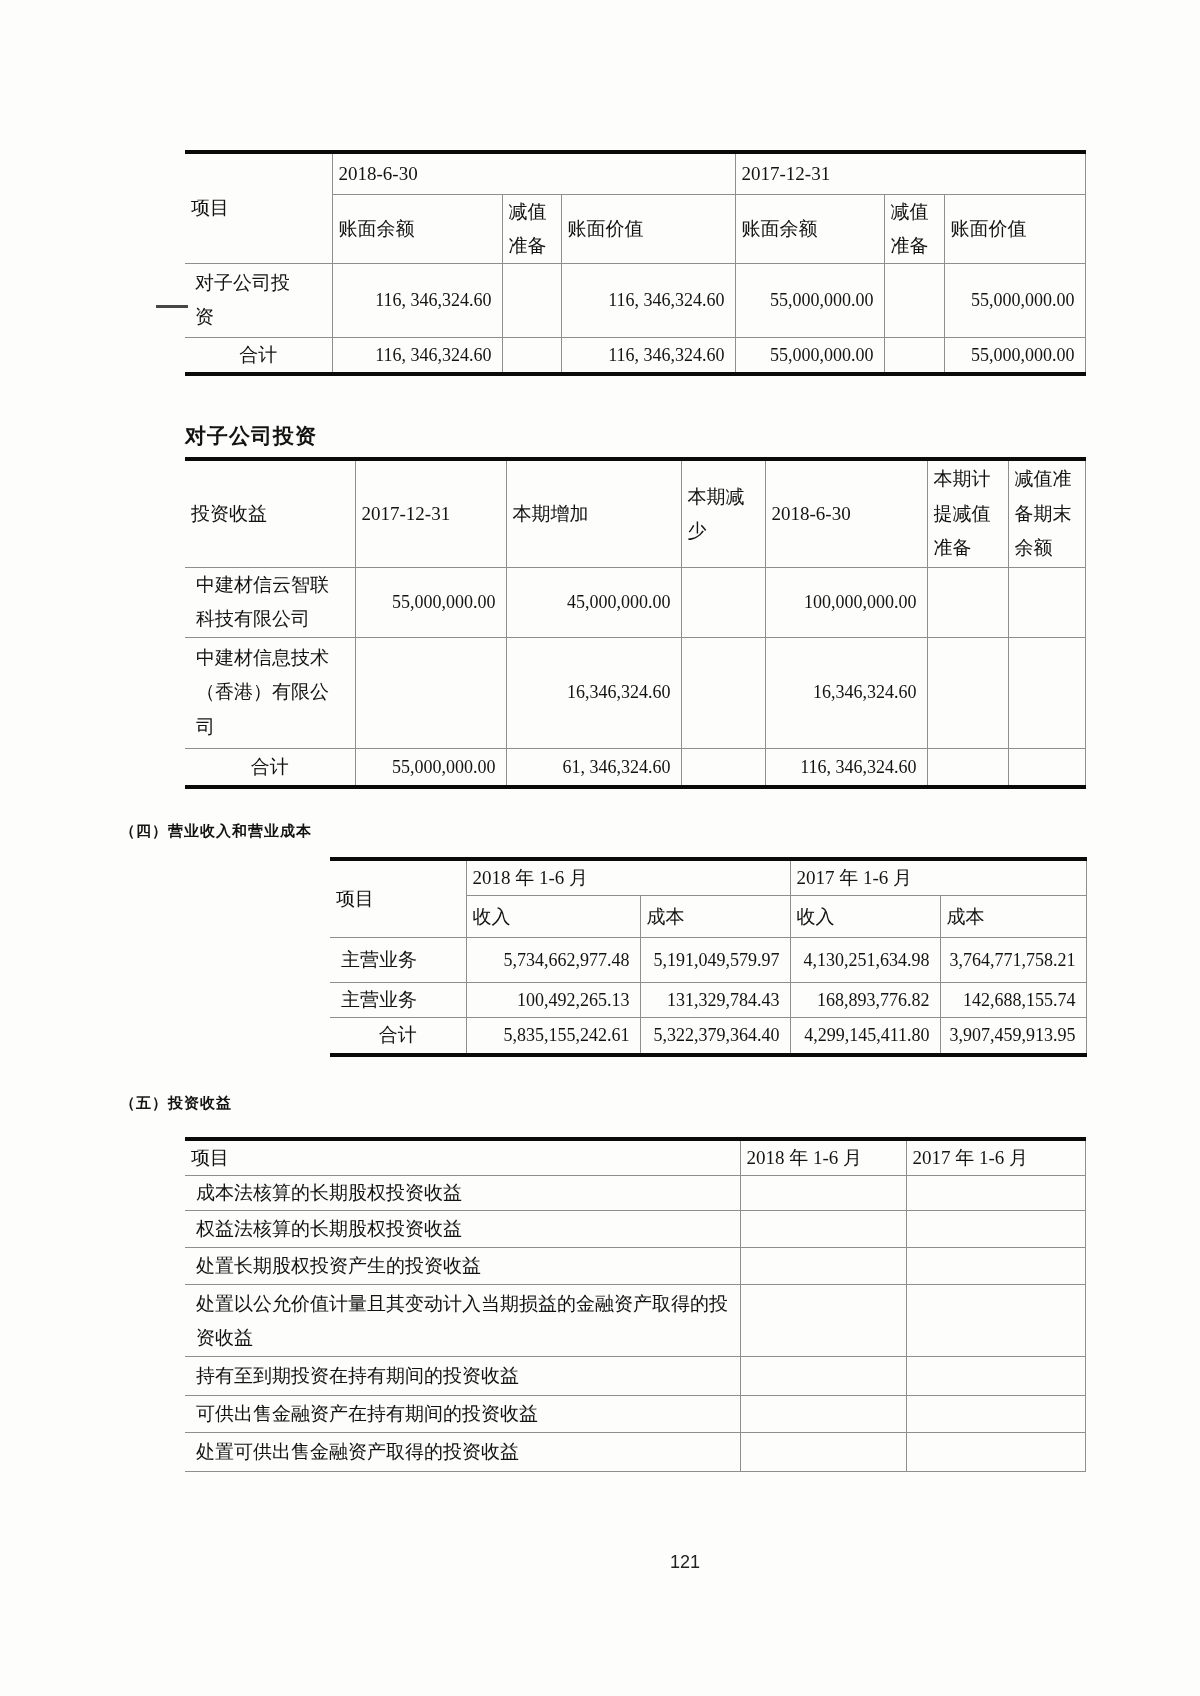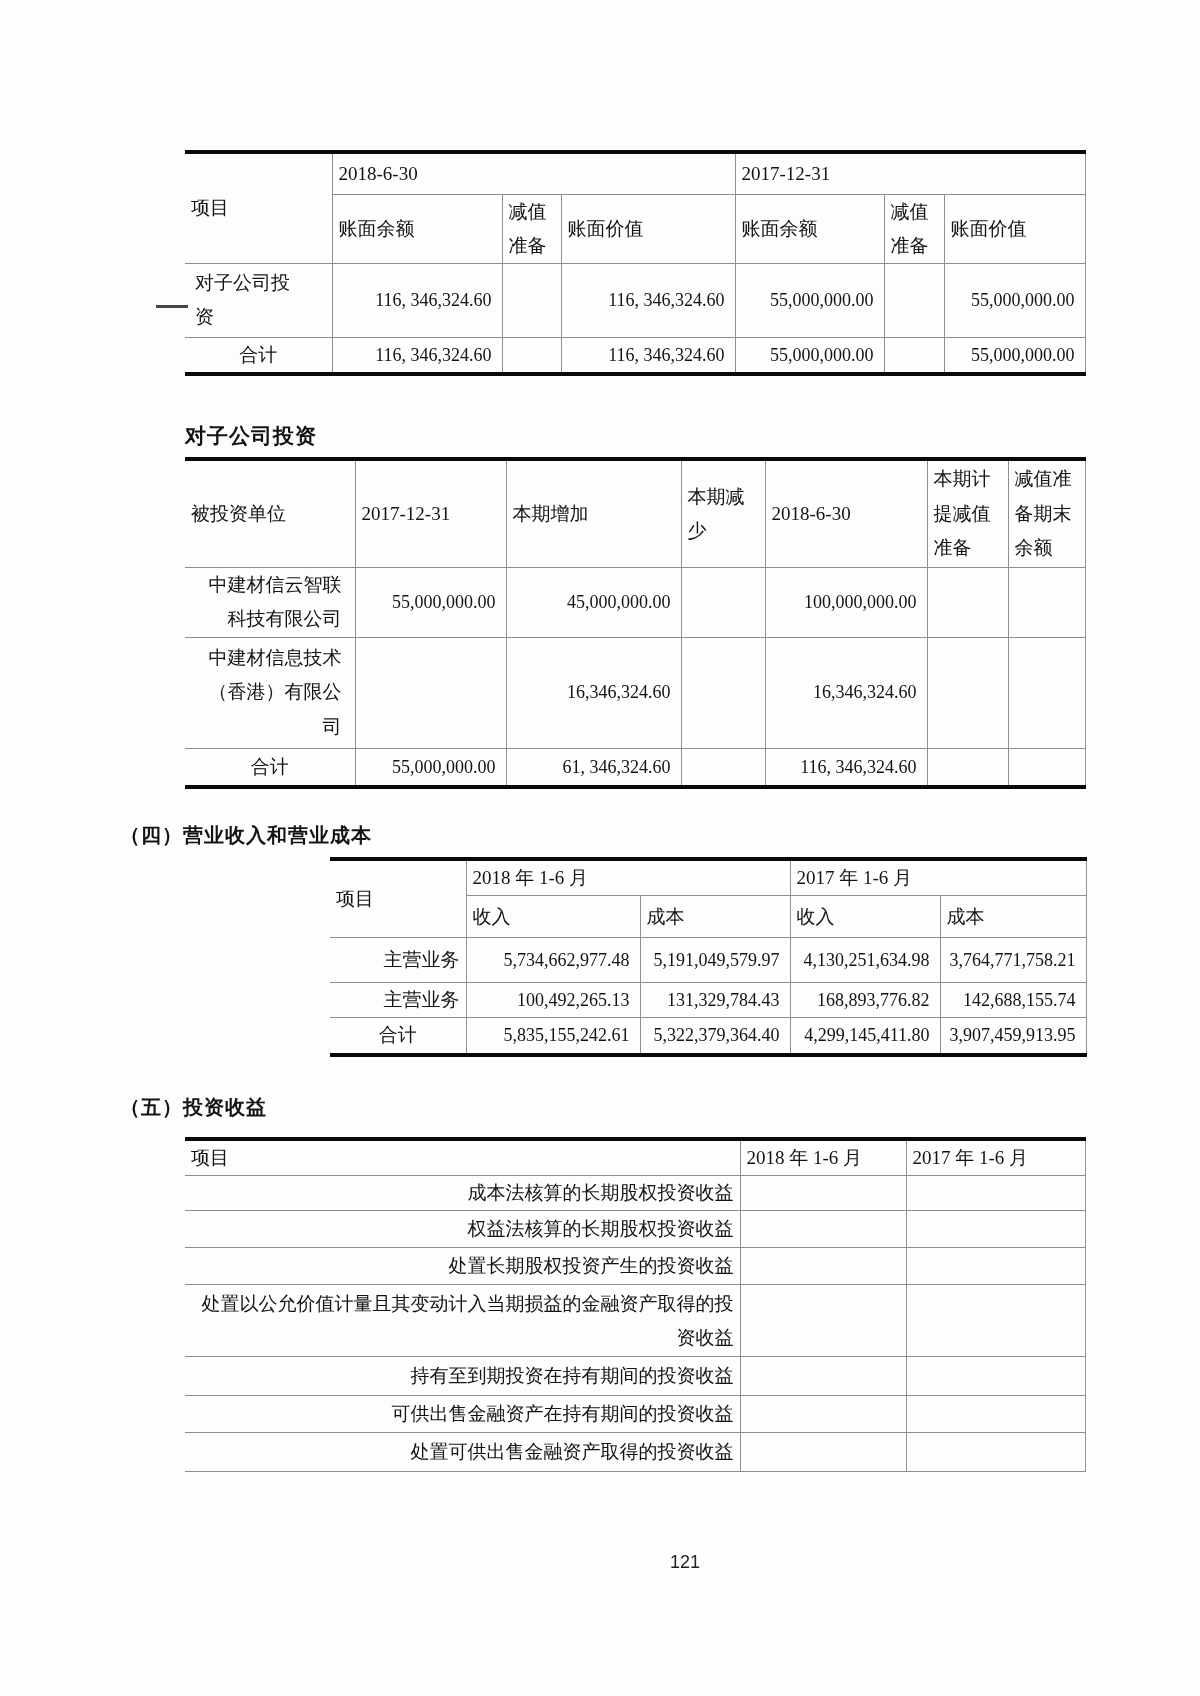--- a/index.html
+++ b/index.html
@@ -17,25 +17,25 @@
   table.heavy-both { border-top:4px solid #0a0a0a; border-bottom:4px solid #0a0a0a; }
   table.heavy-top  { border-top:4px solid #0a0a0a; border-bottom:1px solid #9a9a9a; }
   .tbl td, .tbl th {
     border:1px solid #8f8f8f;
     font-weight:normal; vertical-align:middle;
     font-size:19px; line-height:1.8; padding:0 6px;
     overflow:hidden;
   }
   .tbl th { text-align:left; }
   td.num { text-align:right; padding-right:10px; font-size:18px; }
-  td.lbl { text-align:right; padding-left:11px; }
+  td.lbl { text-align:left; padding-left:11px; }
   td.lbl-narrow { text-align:left; padding:0 26px 0 10px; }
   td.ctr { text-align:center; }
   .sec-heading {
-    position:absolute; font-size:20px; font-weight:bold; letter-spacing:1px;
+    position:absolute; font-size:15px; font-weight:bold; letter-spacing:1px;
     white-space:nowrap;
   }
   .tbl-title {
     position:absolute; font-size:21px; font-weight:bold; letter-spacing:1px;
     white-space:nowrap;
   }
   .dash-mark { position:absolute; background:#474747; }
   .page-number {
     position:absolute; text-align:center;
     font-family:"Liberation Sans","DejaVu Sans",sans-serif;
@@ -101,21 +101,21 @@
       <col style="width:170px">
         <col style="width:151px">
         <col style="width:175px">
       <col style="width:84px">
         <col style="width:162px">
         <col style="width:81px">
         <col style="width:77px">
     </colgroup>
     <tbody>
       <tr style="height:108px">
-        <th>被投资单位</th>
+        <th>投资收益</th>
         <th>2017-12-31</th>
         <th>本期增加</th>
         <th>本期减少</th>
         <th>2018-6-30</th>
         <th>本期计提减值准备</th>
         <th>减值准备期末余额</th>
       </tr>
       <tr style="height:70px">
         <td class="lbl" style="padding-right:13px">中建材信云智联科技有限公司</td>
         <td class="num">55,000,000.00</td>

